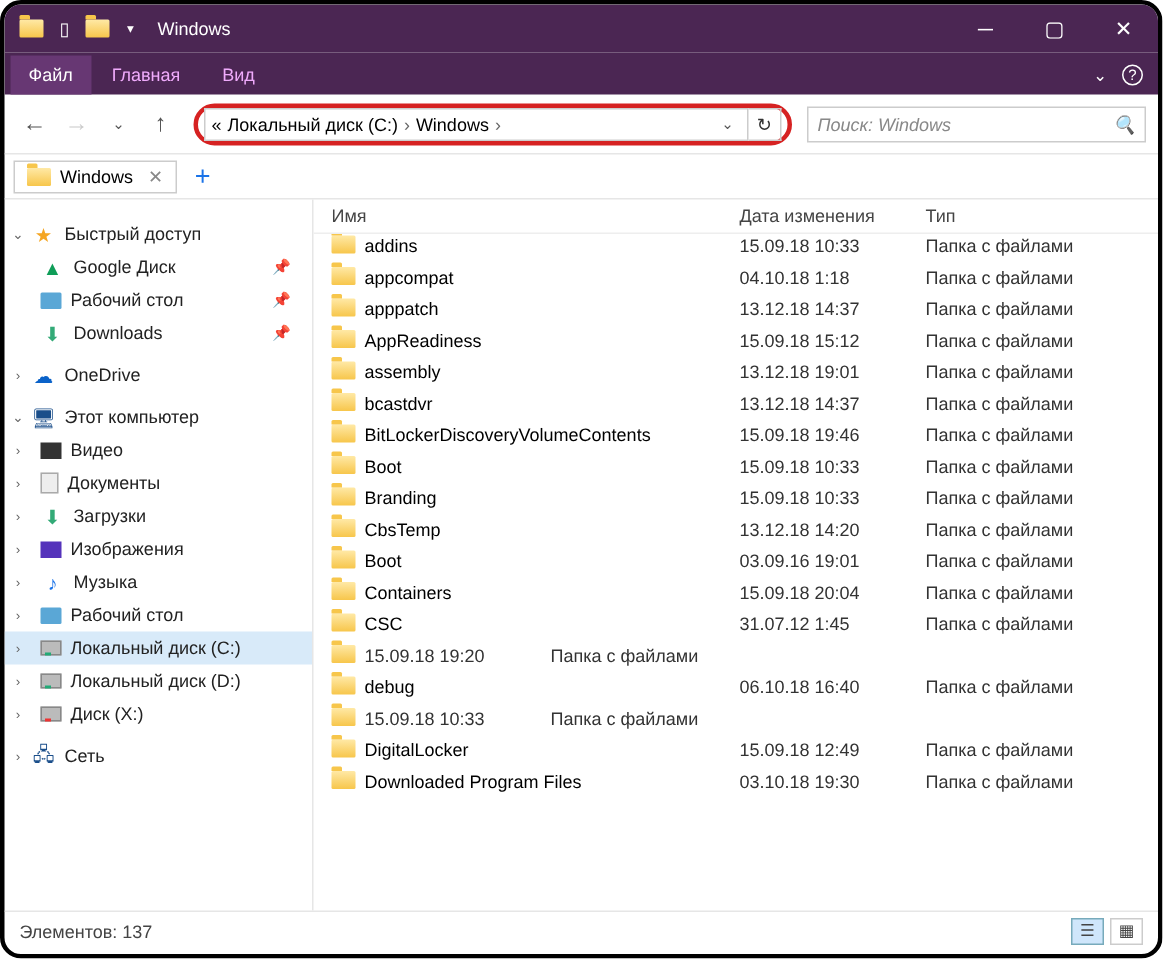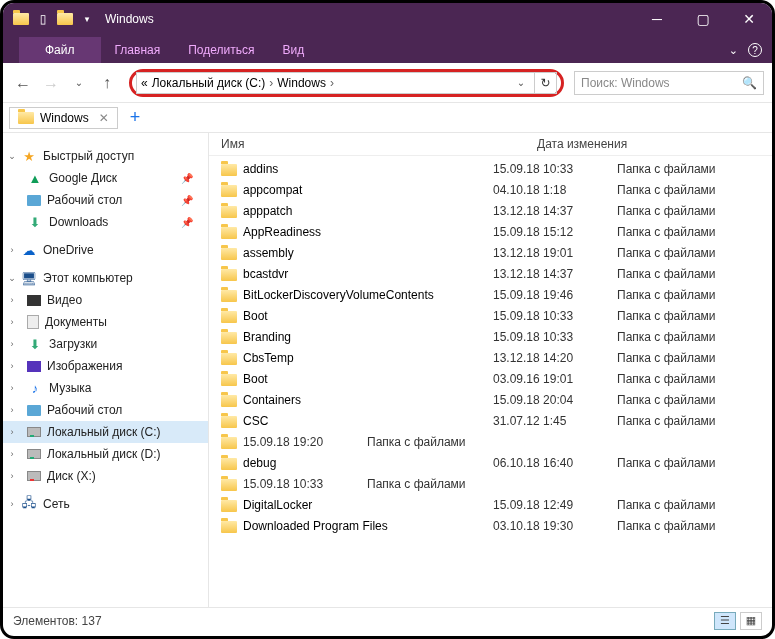--- a/index.html
+++ b/index.html
@@ -7,33 +7,33 @@
 .window { width: 775px; height: 639px; border: 3px solid #000; border-radius: 14px; overflow: hidden; position: relative; background: #fff; }
 .titlebar { height: 32px; background: #4b2653; display: flex; align-items: center; color: #fff; }
 .titlebar-icons { display: flex; align-items: center; padding-left: 10px; gap: 6px; }
 .titlebar-icons span { width: 16px; height: 16px; display: inline-flex; align-items: center; justify-content: center; font-size: 12px; }
 .folder-ico { width: 16px; height: 12px; background: linear-gradient(#ffe9a6,#f7c64b); border-radius: 1px; display:inline-block; position: relative; }
 .folder-ico::before { content:""; position:absolute; top:-3px; left:0; width:7px; height:3px; background:#f7c64b; border-radius:1px 1px 0 0;}
 .titlebar-title { margin-left: 10px; font-size: 12px; }
 .titlebar-controls { margin-left: auto; display: flex; }
 .titlebar-controls div { width: 46px; height: 32px; display: flex; align-items: center; justify-content: center; font-size: 14px; color:#fff; }
 .ribbon-tabs { height: 28px; background: #4b2653; display: flex; align-items: flex-end; color: #fff; font-size: 12px; }
-.tab-file { background: #673773; padding: 6px 26px; margin-left: 16px; }
+.tab-file { background: #673773; padding: 6px 12px; margin-left: 4px; }
 .tab { padding: 6px 14px; color: #f0abfc; }
 .ribbon-right { margin-left: auto; padding: 0 10px 6px 0; display:flex; gap:10px; align-items:center; color:#fff; }
 .chev-down { font-size: 11px; }
 .nav-row { height: 40px; display: flex; align-items: center; padding: 0 8px; gap: 4px; border-bottom: 1px solid #e6e6e6; }
 .nav-btn { width: 24px; height: 24px; display:flex; align-items:center; justify-content:center; color:#555; font-size:16px; }
 .nav-btn.disabled { color: #ccc; }
 .address-wrap { flex: 1; display: flex; align-items: center; height: 28px; border: 3px solid #d62222; border-radius: 16px; background: #fff; margin: 0 6px; padding: 0 4px; }
 .addr-inner { flex:1; display:flex; align-items:center; height: 22px; border:1px solid #ccc; background:#fff; padding: 0 4px; gap: 4px; font-size: 12px; }
 .addr-inner .sep { color:#666; }
 .addr-dd { width: 18px; text-align:center; color:#555; font-size:10px; }
 .addr-refresh { width: 22px; height: 22px; border:1px solid #ccc; border-left:none; display:flex; align-items:center; justify-content:center; font-size:12px; color:#333; }
-.search-box { width: 190px; height: 24px; border:1px solid #ccc; display:flex; align-items:center; padding:0 6px; color:#888; gap:6px; }
+.search-box { width: 226px; height: 24px; border:1px solid #ccc; display:flex; align-items:center; padding:0 6px; color:#888; gap:6px;font-style:italic; }
 .search-box .ph { flex:1; }
 .tabs-row { height: 30px; display:flex; align-items:center; border-bottom:1px solid #e6e6e6; padding-left: 6px; gap:4px;}
 .ftab { display:flex; align-items:center; gap:6px; border:1px solid #ccc; background:#fff; padding: 3px 8px; font-size:12px; }
 .ftab .close { color:#888; font-size:12px; margin-left:4px;}
 .plus { color:#1a73e8; font-size:18px; padding:0 8px; }
 .content { display:flex; height: 474px; }
 .sidebar { width: 206px; border-right:1px solid #e6e6e6; overflow-y:auto; padding: 6px 0; }
 .side-item { display:flex; align-items:center; gap:6px; padding: 3px 8px 3px 24px; font-size:12px; color:#222; position:relative; height:22px;}
 .side-item.group { padding-left: 18px; margin-top:6px; }
 .side-item .pin { margin-left:auto; color:#888; font-size:10px; margin-right:6px;}
@@ -49,26 +49,26 @@
 .ico.vid { background:#333; width:14px; height:11px;}
 .ico.doc { background:#eee; border:1px solid #aaa; width:12px; height:14px;}
 .ico.pic { background:#53b; width:14px; height:11px;}
 .ico.mus { color:#1a73e8; }
 .ico.hdd { background:#bbb; width:14px; height:10px; border:1px solid #888; position:relative;}
 .ico.hdd::after{content:"";position:absolute;bottom:-1px;left:2px;width:4px;height:2px;background:#2a7;}
 .ico.hdd.d::after{background:#2a7;}
 .ico.hdd.x::after{background:#e33;}
 .ico.net { color:#1a4e8a; }
 .main { flex:1; display:flex; flex-direction:column; overflow:hidden;}
-.cols { display:flex; padding: 4px 12px; font-size:12px; color:#444; border-bottom:1px solid #eee;gap:44px; }
+.cols { display:flex; padding: 4px 12px; font-size:12px; color:#444; border-bottom:1px solid #eee; }
 .col-name { width: 272px; }
 .col-date { width: 124px; }
 .col-type { flex:1; }
 .files { flex:1; overflow-y:scroll; overflow-x:scroll; }
-.file-row { display:flex; align-items:flex-end; padding: 1px 12px; font-size:12px; height:21px;}
+.file-row { display:flex; align-items:flex-start; padding: 1px 12px; font-size:12px; height:21px;}
 .file-row .fico { margin-right:6px; }
 .file-row .fname { width: 250px; }
 .file-row .fdate { width: 124px; color:#333; }
 .file-row .ftype { color:#333; }
 .statusbar { height: 26px; border-top:1px solid #e6e6e6; display:flex; align-items:center; padding:0 10px; font-size:12px; color:#444;justify-content:center;}
 .statusbar .right { margin-left:auto; display:flex; gap:4px;}
 .view-btn { width:22px; height:18px; border:1px solid #ccc; display:flex; align-items:center; justify-content:center; font-size:11px;}
 .view-btn.active { background:#cfe6fb; border-color:#7ab; }
 ::-webkit-scrollbar { width:16px; height:16px; }
 ::-webkit-scrollbar-thumb { background:#c8c8c8; }
@@ -94,21 +94,20 @@
     <div class="titlebar-controls">
       <div>─</div>
       <div>▢</div>
       <div>✕</div>
     </div>
   </div>
 
   <div class="ribbon-tabs">
     <div class="tab-file">Файл</div>
     <div class="tab">Главная</div>
-    <div class="tab">Поделиться</div>
     <div class="tab">Вид</div>
     <div class="ribbon-right">
       <span class="chev-down">⌄</span>
       <span style="border:1px solid #fff;border-radius:50%;width:14px;height:14px;display:inline-flex;align-items:center;justify-content:center;font-size:10px;">?</span>
     </div>
   </div>
 
   <div class="nav-row">
     <div class="nav-btn">←</div>
     <div class="nav-btn disabled">→</div>
@@ -228,20 +227,21 @@
         <span class="exp">›</span>
         <span class="ico net">🖧</span>
         <span>Сеть</span>
       </div>
     </div>
 
     <div class="main">
       <div class="cols">
         <div class="col-name">Имя</div>
         <div class="col-date">Дата изменения</div>
+        <div class="col-type">Тип</div>
       </div>
       <div class="files" id="file-list">
           <div class="file-row">
             <i class="folder-ico fico"></i>
             <span class="fname">addins</span>
             <span class="fdate">15.09.18 10:33</span>
             <span class="ftype">Папка с файлами</span>
           </div>
           <div class="file-row">
             <i class="folder-ico fico"></i>

